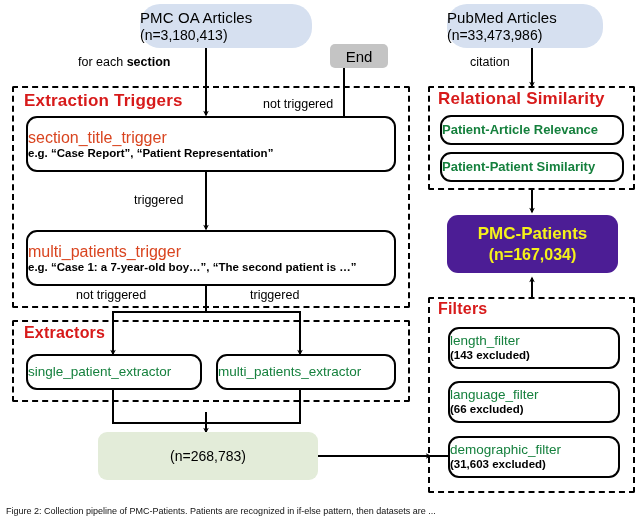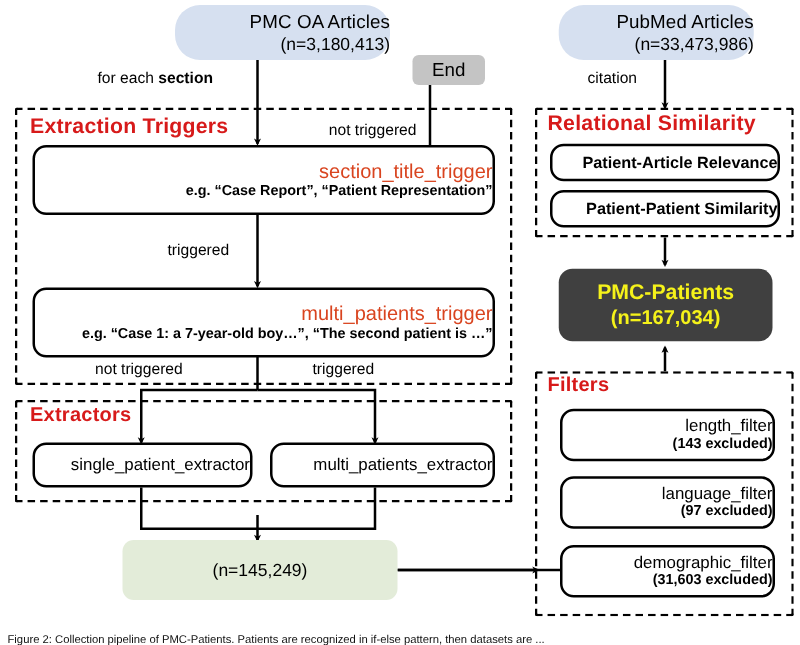--- a/index.html
+++ b/index.html
@@ -19,21 +19,21 @@
     overflow: hidden;
   }
   .abs { position: absolute; box-sizing: border-box; }
 
   
   .src-box {
     background: #d6e0f0;
     border-radius: 20px;
     display: flex;
     flex-direction: column;
-    align-items: flex-end;
+    align-items: flex-start;
     justify-content: center;
     line-height: 1.18;
   }
   .src-title { font-size: 15px; letter-spacing: .1px; }
   .src-sub   { font-size: 14px; }
 
   .end-box {
     background: #c4c4c4;
     border-radius: 5px;
     display: flex;
@@ -56,49 +56,49 @@
     text-align: right;
   }
   .group-title.small { font-size: 16px; }
 
   .card {
     border: 2px solid #000;
     border-radius: 11px;
     background: #fff;
     display: flex;
     flex-direction: column;
-    align-items: flex-end;
+    align-items: flex-start;
     justify-content: center;
     line-height: 1.2;
   }
   .card-name {
     color: #d9441f;
     font-size: 16px;
     white-space: nowrap;
   }
   .card-eg {
     font-size: 11.5px;
     font-weight: 700;
     white-space: nowrap;
     color: #000;
   }
   .card-plain {
     font-size: 13.5px;
     white-space: nowrap;
-    color: #000000;
+    color: #15803d;
   }
   .card-plain.bold { font-weight: 700; font-size: 13px; }
   .card-sub {
     font-size: 11.5px;
     font-weight: 700;
     white-space: nowrap;
   }
 
   .dark-box {
-    background: #404040;
+    background: #4c1d95;
     border-radius: 11px;
     display: flex;
     flex-direction: column;
     align-items: center;
     justify-content: center;
     color: #f5f21a;
     line-height: 1.2;
   }
   .dark-title { font-size: 17px; font-weight: 700; white-space: nowrap; }
   .dark-sub   { font-size: 16px; font-weight: 700; white-space: nowrap; }
@@ -223,21 +223,21 @@
 
   <div class="abs card" style="left:26px; top:354px; width:176px; height:36px;">
     <div class="card-plain">single_patient_extractor</div>
   </div>
 
   <div class="abs card" style="left:216px; top:354px; width:180px; height:36px;">
     <div class="card-plain">multi_patients_extractor</div>
   </div>
 
   <div class="abs green-box" style="left:98px; top:432px; width:220px; height:48px;">
-    <div class="green-sub">(n=145,249)</div>
+    <div class="green-sub">(n=268,783)</div>
   </div>
 
   <div class="abs group" style="left:428px; top:86px; width:207px; height:104px;"></div>
   <div class="abs group-title" style="left:436px; top:89px; background:#fff; padding:0 2px;">Relational Similarity</div>
 
   <div class="abs card" style="left:440px; top:115px; width:184px; height:30px;">
     <div class="card-plain bold">Patient-Article Relevance</div>
   </div>
 
   <div class="abs card" style="left:440px; top:152px; width:184px; height:30px;">
@@ -252,21 +252,21 @@
   <div class="abs group" style="left:428px; top:297px; width:207px; height:196px;"></div>
   <div class="abs group-title small" style="left:436px; top:300px; background:#fff; padding:0 2px;">Filters</div>
 
   <div class="abs card" style="left:448px; top:327px; width:172px; height:42px;">
     <div class="card-plain">length_filter</div>
     <div class="card-sub">(143 excluded)</div>
   </div>
 
   <div class="abs card" style="left:448px; top:381px; width:172px; height:42px;">
     <div class="card-plain">language_filter</div>
-    <div class="card-sub">(97 excluded)</div>
+    <div class="card-sub">(66 excluded)</div>
   </div>
 
   <div class="abs card" style="left:448px; top:436px; width:172px; height:42px;">
     <div class="card-plain">demographic_filter</div>
     <div class="card-sub">(31,603 excluded)</div>
   </div>
 
   <div class="abs caption" style="left:6px; top:506px; width:634px;">Figure 2: Collection pipeline of PMC-Patients. Patients are recognized in if-else pattern, then datasets are ...</div>
 
 </div>

